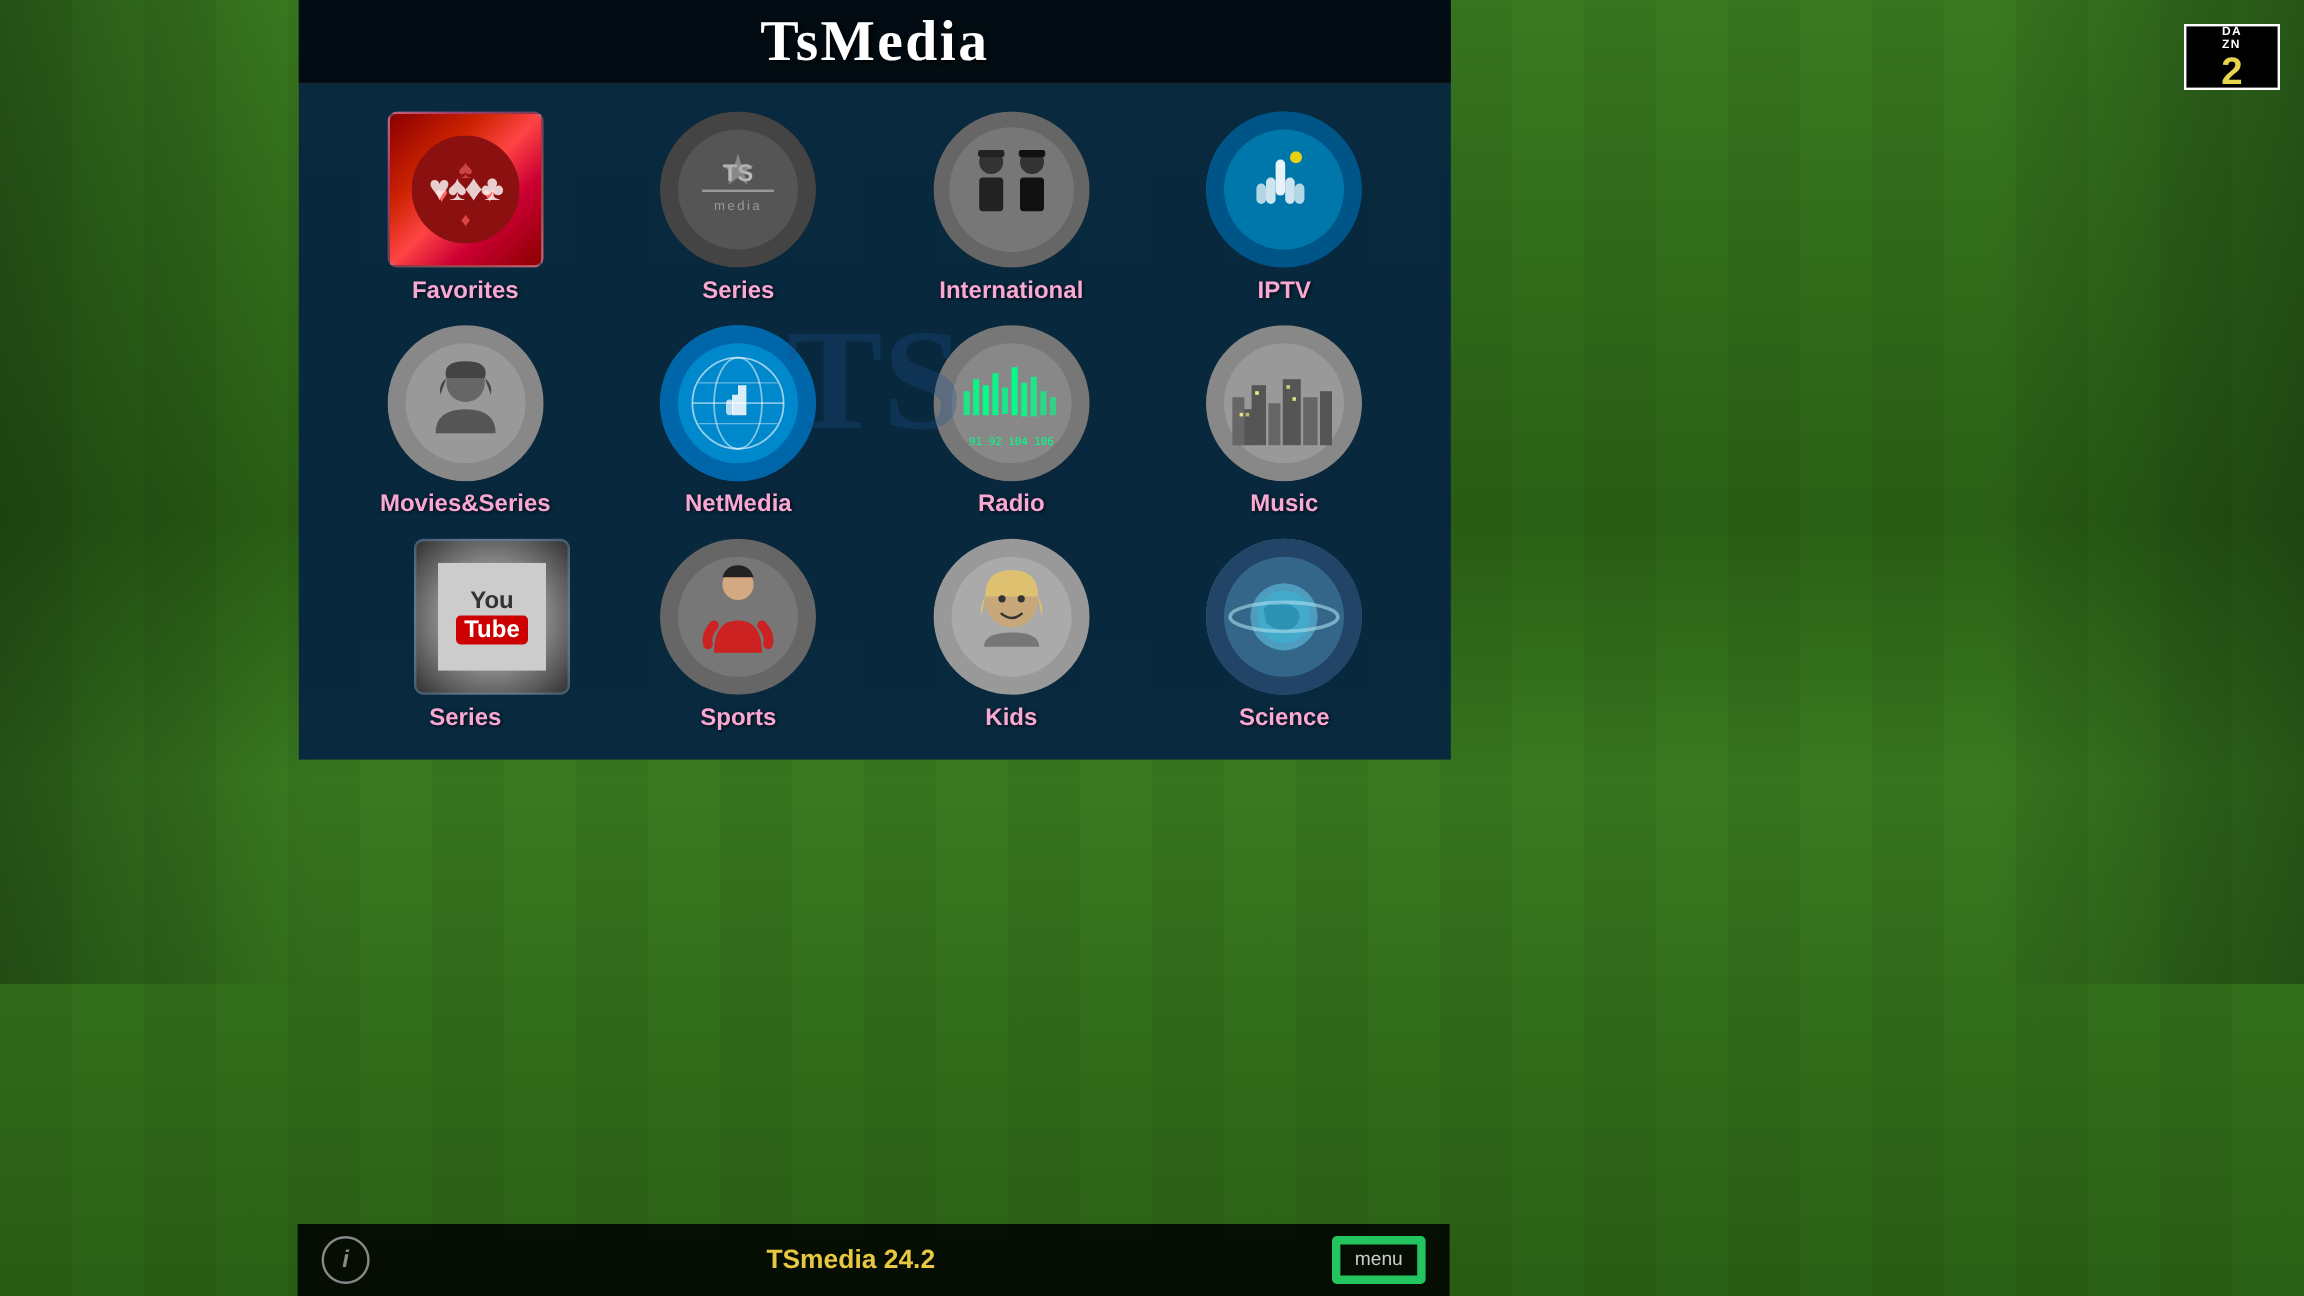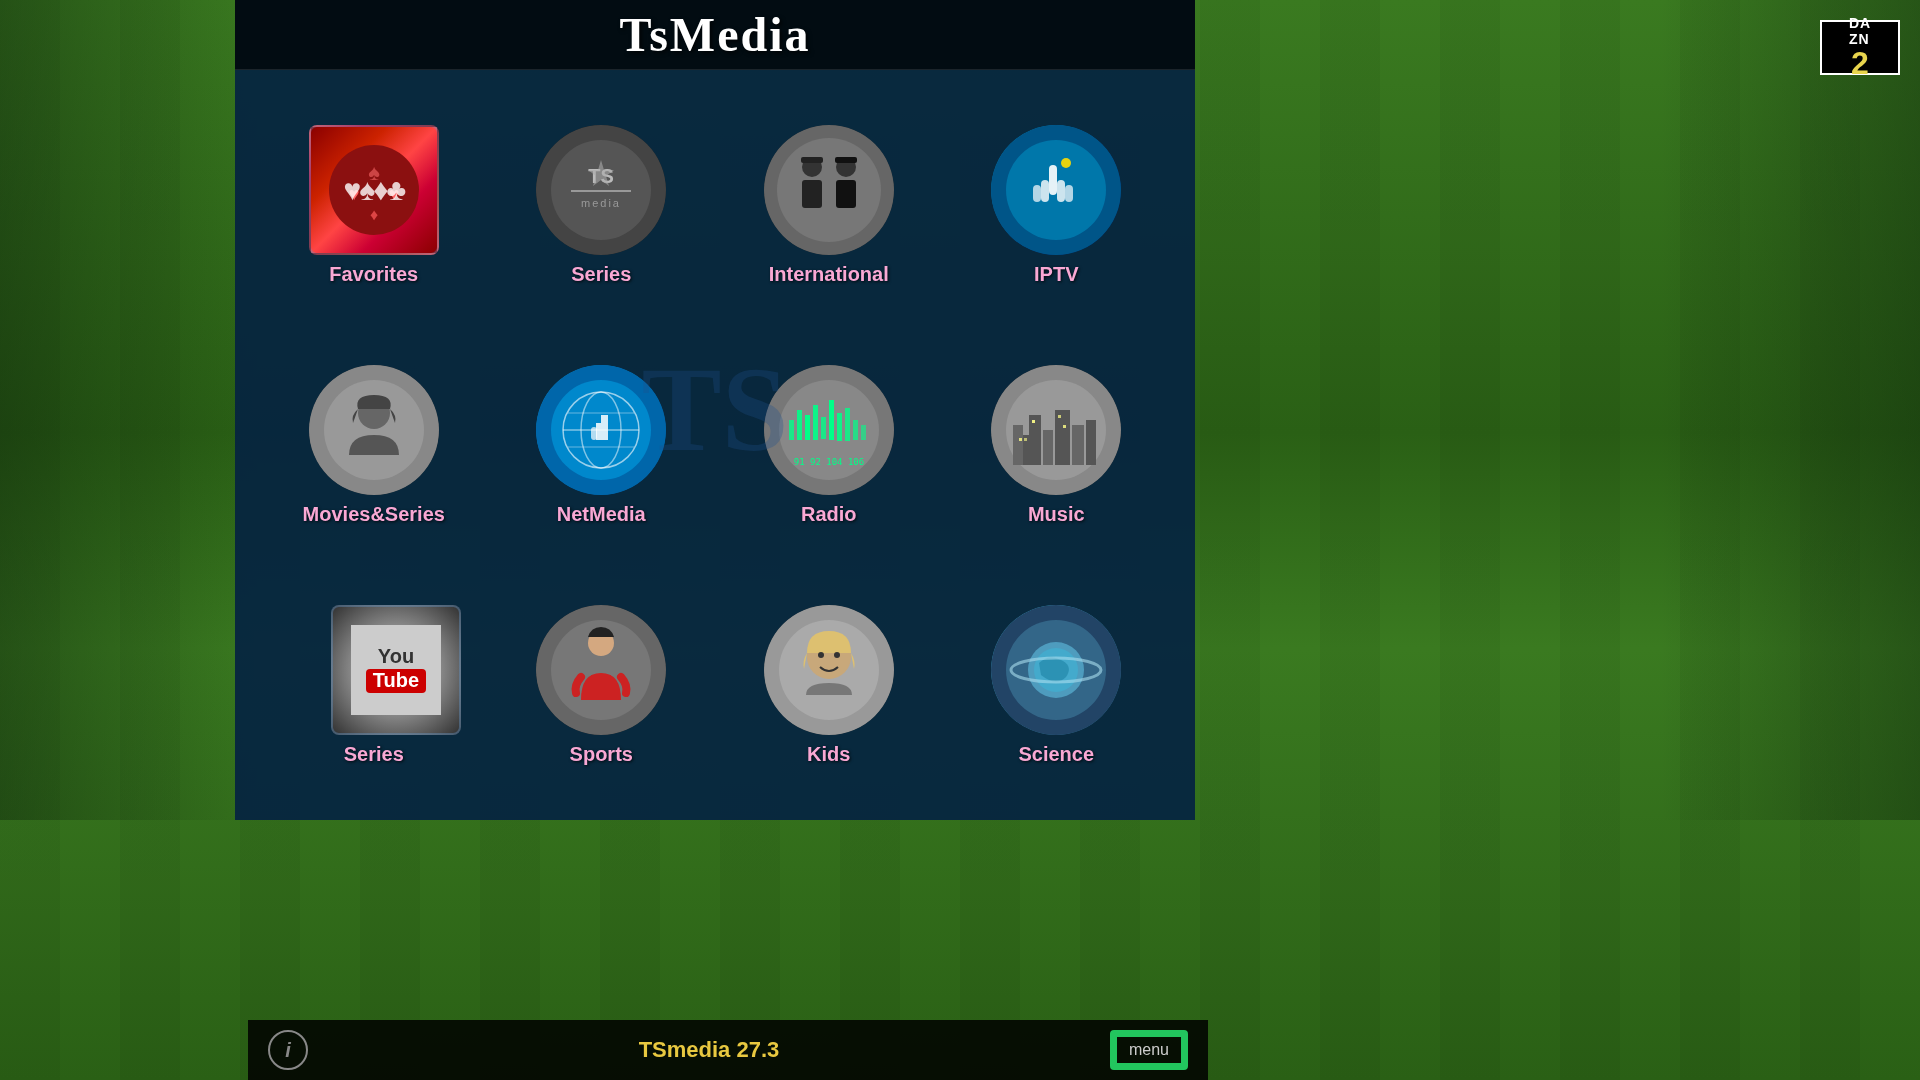--- a/index.html
+++ b/index.html
@@ -71,24 +71,24 @@
       justify-content: center;
       z-index: 2;
       color: #fff;
       font-weight: bold;
       font-size: 14px;
     }
 
     
     .main-panel {
       position: absolute;
-      left: 235px;
+      left: 249px;
       top: 0;
       width: 960px;
-      height: 820px;
+      height: 633px;
       background: rgba(5, 35, 65, 0.93);
       z-index: 10;
       display: flex;
       flex-direction: column;
     }
 
     
     .header {
       height: 70px;
       background: rgba(0,0,0,0.7);
@@ -297,21 +297,21 @@
   </style>
 </head>
 <body>
 
 <div class="bg"></div>
 <div class="player-left"></div>
 <div class="player-right"></div>
 
 <div class="dazn-badge">
   <div style="display:flex;flex-direction:column;align-items:center;line-height:1.1">
-    <span style="font-size:14px;letter-spacing:1px;color:#fff">DA<br>ZN</span>
+    <span style="font-size:10px;letter-spacing:1px;color:#fff">DA<br>ZN</span>
     <span style="font-size:32px;font-weight:bold;color:#e8d44d;line-height:1">2</span>
   </div>
 </div>
 
 <div class="main-panel">
 
   <div class="header">
     <div class="app-title">TsMedia</div>
   </div>
 
@@ -565,15 +565,15 @@
       <span class="item-label">Science</span>
     </div>
 
   </div>
 </div>
 
 <div class="footer">
   <div class="footer-info">
     <span>i</span>
   </div>
-  <div class="footer-title">TSmedia 27.3</div>
+  <div class="footer-title">TSmedia 24.2</div>
   <div class="footer-menu">menu</div>
 </div>
 
 </body></html>

